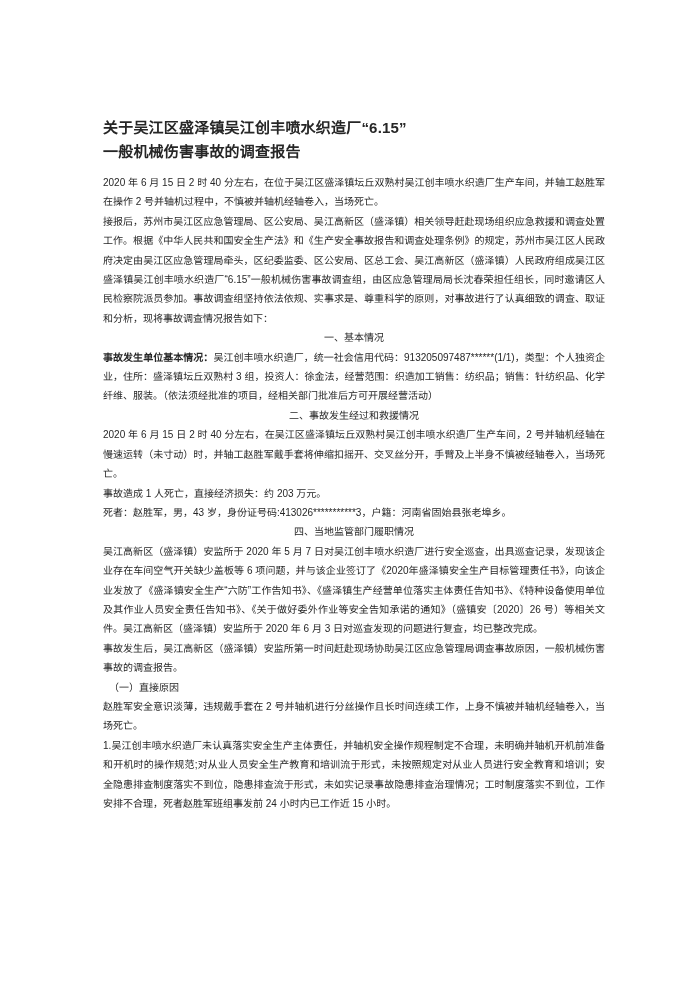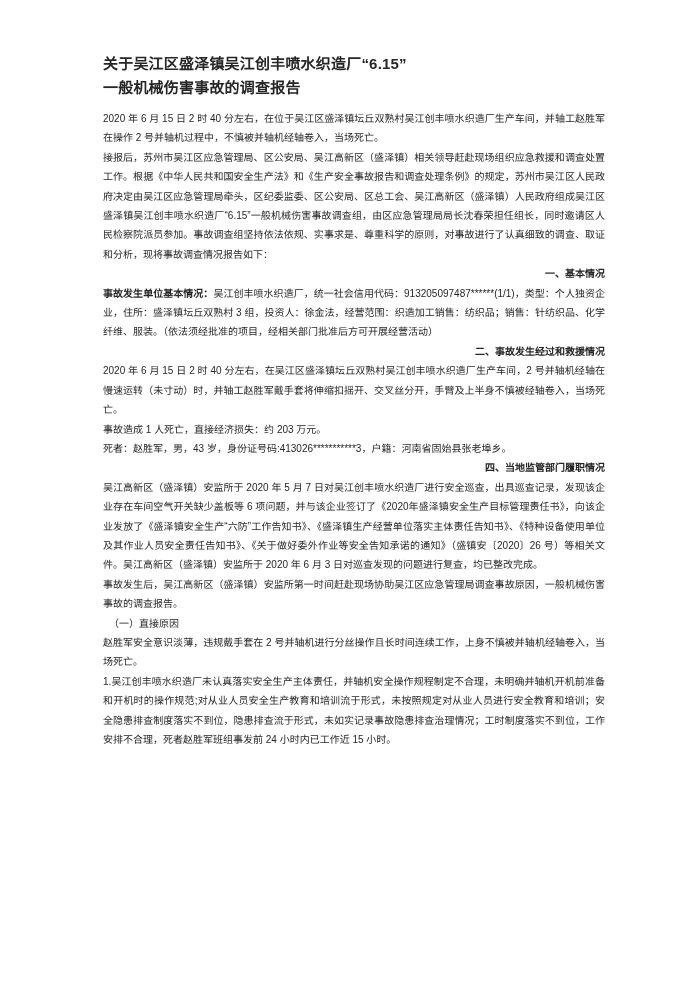--- a/index.html
+++ b/index.html
@@ -11,21 +11,21 @@
     width: 700px;
     height: 989px;
     overflow: hidden;
     font-family: "Liberation Sans", "DejaVu Sans", sans-serif;
     color: #262626;
   }
   .page {
     box-sizing: border-box;
     width: 700px;
     height: 989px;
-    padding: 52px 95px 0 103px;
+    padding: 116px 95px 0 103px;
     background: #ffffff;
   }
   .title {
     margin: 0 0 9px 0;
     font-size: 15px;
     font-weight: 700;
     line-height: 24px;
     letter-spacing: 0.2px;
   }
   .title .title-line {
@@ -37,22 +37,22 @@
   .content p,
   .content h2,
   .content h3 {
     margin: 0;
     font-size: 10px;
     line-height: 19.4px;
     text-align: justify;
     font-weight: 400;
   }
   .content h2 {
-    font-weight: 700;
-    text-align: right;
+    font-weight: 400;
+    text-align: center;
   }
   .content h3 {
     padding-left: 6px;
     text-align: left;
   }
   .bold-line {
     font-weight: 700;
   }
   .lead-label {
     font-weight: 700;

